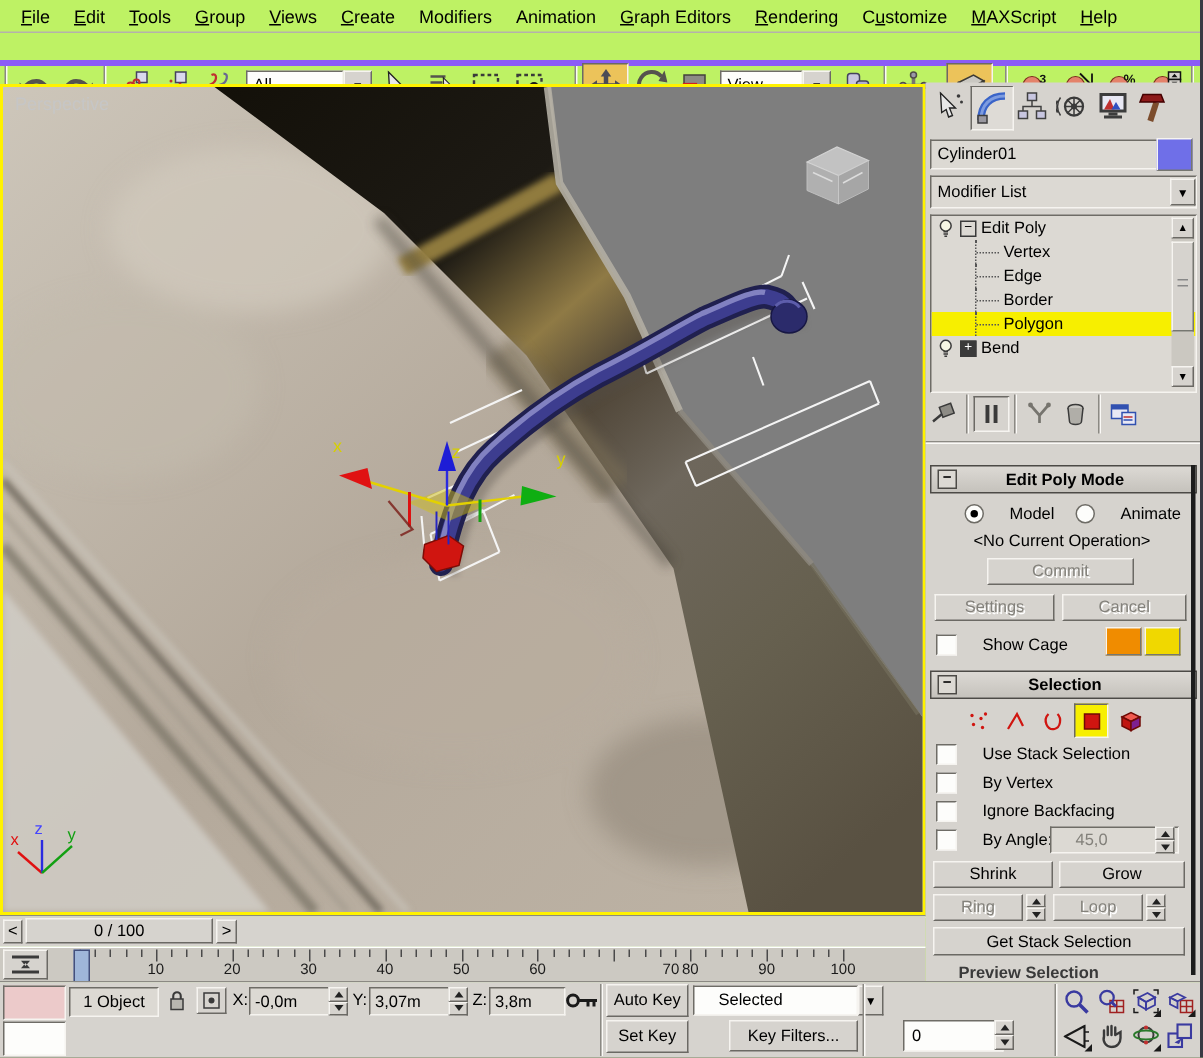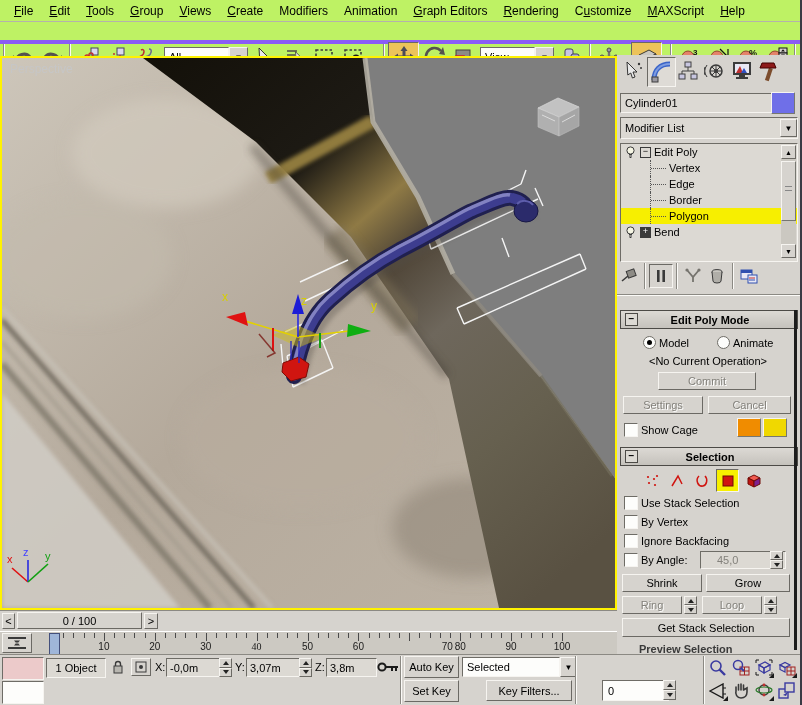--- a/index.html
+++ b/index.html
@@ -36,21 +36,21 @@
   .srow{height:16px;display:flex;align-items:center;font-size:11px;white-space:nowrap}
   .srow.sel{background:#f7ef00}
   .ebox{width:9px;height:9px;border:1px solid #3a3a3a;background:#dcd9d3;font-size:9px;line-height:7px;text-align:center;margin:0 3px 0 2px;flex:none}
   .ebox.filled{background:#3a3a3a;color:#fff}
   .vline{width:0;height:16px;border-left:1px dotted #555;margin-left:29px;flex:none}
   .hdot{width:15px;height:0;border-bottom:1px dotted #555;margin-right:3px;flex:none}
   .rollhdr{position:absolute;left:3px;width:176px;height:17px;border:1px solid #4c4a46;background:linear-gradient(#dcd9d4,#c5c2bc);display:flex;align-items:center;font-weight:bold}
   .rollhdr .minus{width:11px;height:11px;border:1px solid #4c4a46;background:#dcd9d3;margin:0 4px;font-size:10px;line-height:9px;text-align:center;font-weight:bold}
   .rollhdr .ttl{flex:1;text-align:center;margin-right:19px}
   .cb{width:12px;height:12px;border:1px solid;border-color:#6e6c66 #f6f4f0 #f6f4f0 #6e6c66;background:#fdfdfb;flex:none}
-  .cbrow{position:absolute;left:7px;display:flex;align-items:center;gap:3px}
+  .cbrow{position:absolute;left:7px;display:flex;align-items:center;gap:17px}
   .radio{width:11px;height:11px;border-radius:50%;border:1px solid #6e6c66;background:#fdfdfb;position:relative;flex:none}
   .radio.on::after{content:"";position:absolute;left:3px;top:3px;width:5px;height:5px;border-radius:50%;background:#000}
   .spin{width:13px;display:flex;flex-direction:column}
   .spin div{flex:1;border:1px solid;border-color:#f6f4f0 #6b6964 #6b6964 #f6f4f0;background:#d6d3ce;position:relative}
   .spin div::after{content:"";position:absolute;left:3px;top:50%;margin-top:-2px;border-left:3px solid transparent;border-right:3px solid transparent}
   .spin .up::after{border-bottom:4px solid #222}
   .spin .dn::after{border-top:4px solid #222}
   .sob{width:21px;height:21px;display:flex;align-items:center;justify-content:center}
   .sob.on{background:#f7ef00;border:1px solid;border-color:#6b6964 #f6f4f0 #f6f4f0 #6b6964}
   
@@ -644,21 +644,21 @@
         <div class="tick" style="left: 139.16px; height: 5px;"></div>
         <div class="tick" style="left: 149.34px; height: 5px;"></div>
         <div class="tick" style="left: 159.52px; height: 5px;"></div>
         <div class="tick" style="left: 169.7px; height: 8px;"></div>
         <div class="tnum" style="left: 158.7px;">30</div>
         <div class="tick" style="left: 179.88px; height: 5px;"></div>
         <div class="tick" style="left: 190.06px; height: 5px;"></div>
         <div class="tick" style="left: 200.24px; height: 5px;"></div>
         <div class="tick" style="left: 210.42px; height: 5px;"></div>
         <div class="tick" style="left: 220.6px; height: 8px;"></div>
-        <div class="tnum" style="left: 209.6px; font-family: Liberation Serif, serif;">40</div>
+        <div class="tnum" style="left: 209.6px;">40</div>
         <div class="tick" style="left: 230.78px; height: 5px;"></div>
         <div class="tick" style="left: 240.96px; height: 5px;"></div>
         <div class="tick" style="left: 251.14px; height: 5px;"></div>
         <div class="tick" style="left: 261.32px; height: 5px;"></div>
         <div class="tick" style="left: 271.5px; height: 8px;"></div>
         <div class="tnum" style="left: 260.5px;">50</div>
         <div class="tick" style="left: 281.68px; height: 5px;"></div>
         <div class="tick" style="left: 291.86px; height: 5px;"></div>
         <div class="tick" style="left: 302.04px; height: 5px;"></div>
         <div class="tick" style="left: 312.22px; height: 5px;"></div>
@@ -735,21 +735,21 @@
           <line x1="8.6" y1="7" x2="21" y2="7" stroke="#1a1a1a" stroke-width="2"></line>
           <line x1="15" y1="7" x2="15" y2="11" stroke="#1a1a1a" stroke-width="2"></line>
           <line x1="19" y1="7" x2="19" y2="11" stroke="#1a1a1a" stroke-width="2"></line>
         </svg>
       </div>
     <div class="vgroove ab" style="left:400px;top:1px;height:48px"></div>
 
     <div class="btn ab" style="left:404px;top:1px;width:55px;height:22px">Auto Key</div>
     <div class="btn ab" style="left:404px;top:25px;width:55px;height:22px">Set Key</div>
     <div class="ab" style="left:462px;top:2px;display:flex;height:20px">
-      <div class="sunken white" style="width:92px;display:flex;align-items:center;padding-left:4px">
+      <div class="sunken white" style="width:92px;display:flex;align-items:center;padding-left:16px">
           <span>Selected</span>
         </div>
       <div class="btn" style="width:17px;font-size:8px">▼</div>
     </div>
     <div class="tbtn fly ab" style="left:462px;top:25px;width:20px;height:21px"></div>
     <div class="btn ab" style="left:486px;top:25px;width:86px;height:21px">Key Filters...</div>
     <div class="vgroove ab" style="left:575px;top:1px;height:48px"></div>
 
     <div class="pbtn ab" style="left:579px;top:2px"></div>
 

